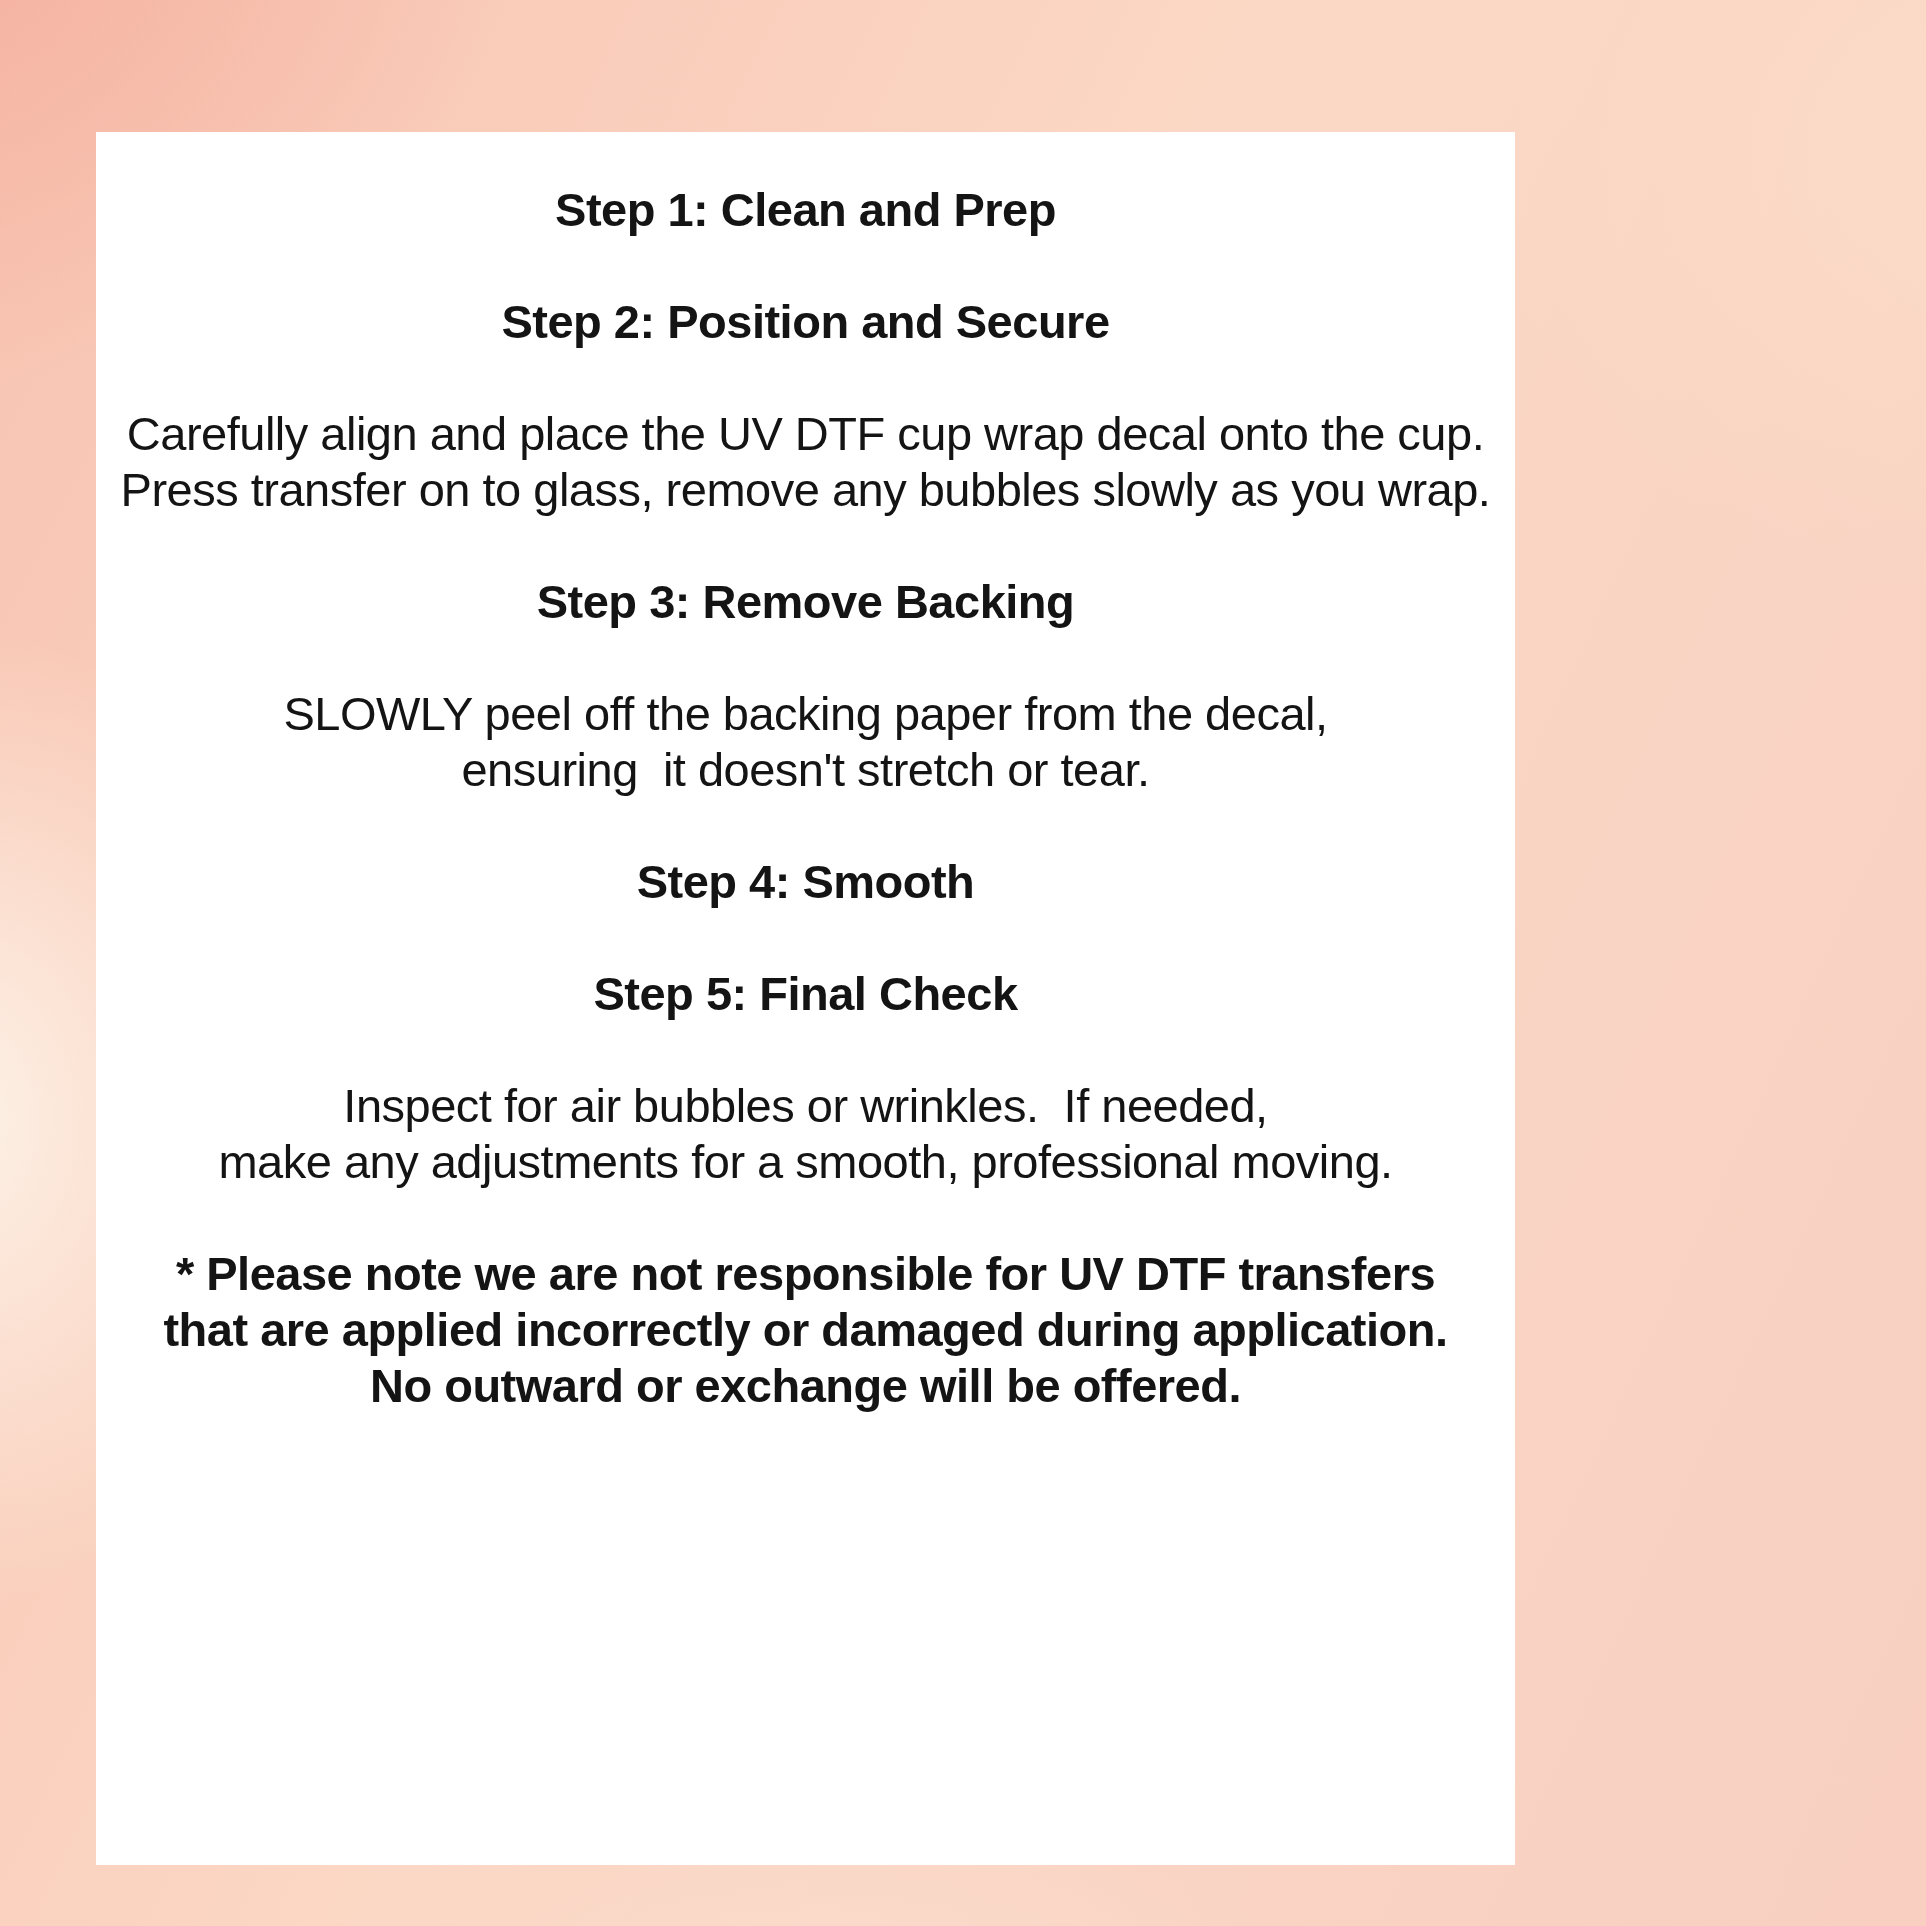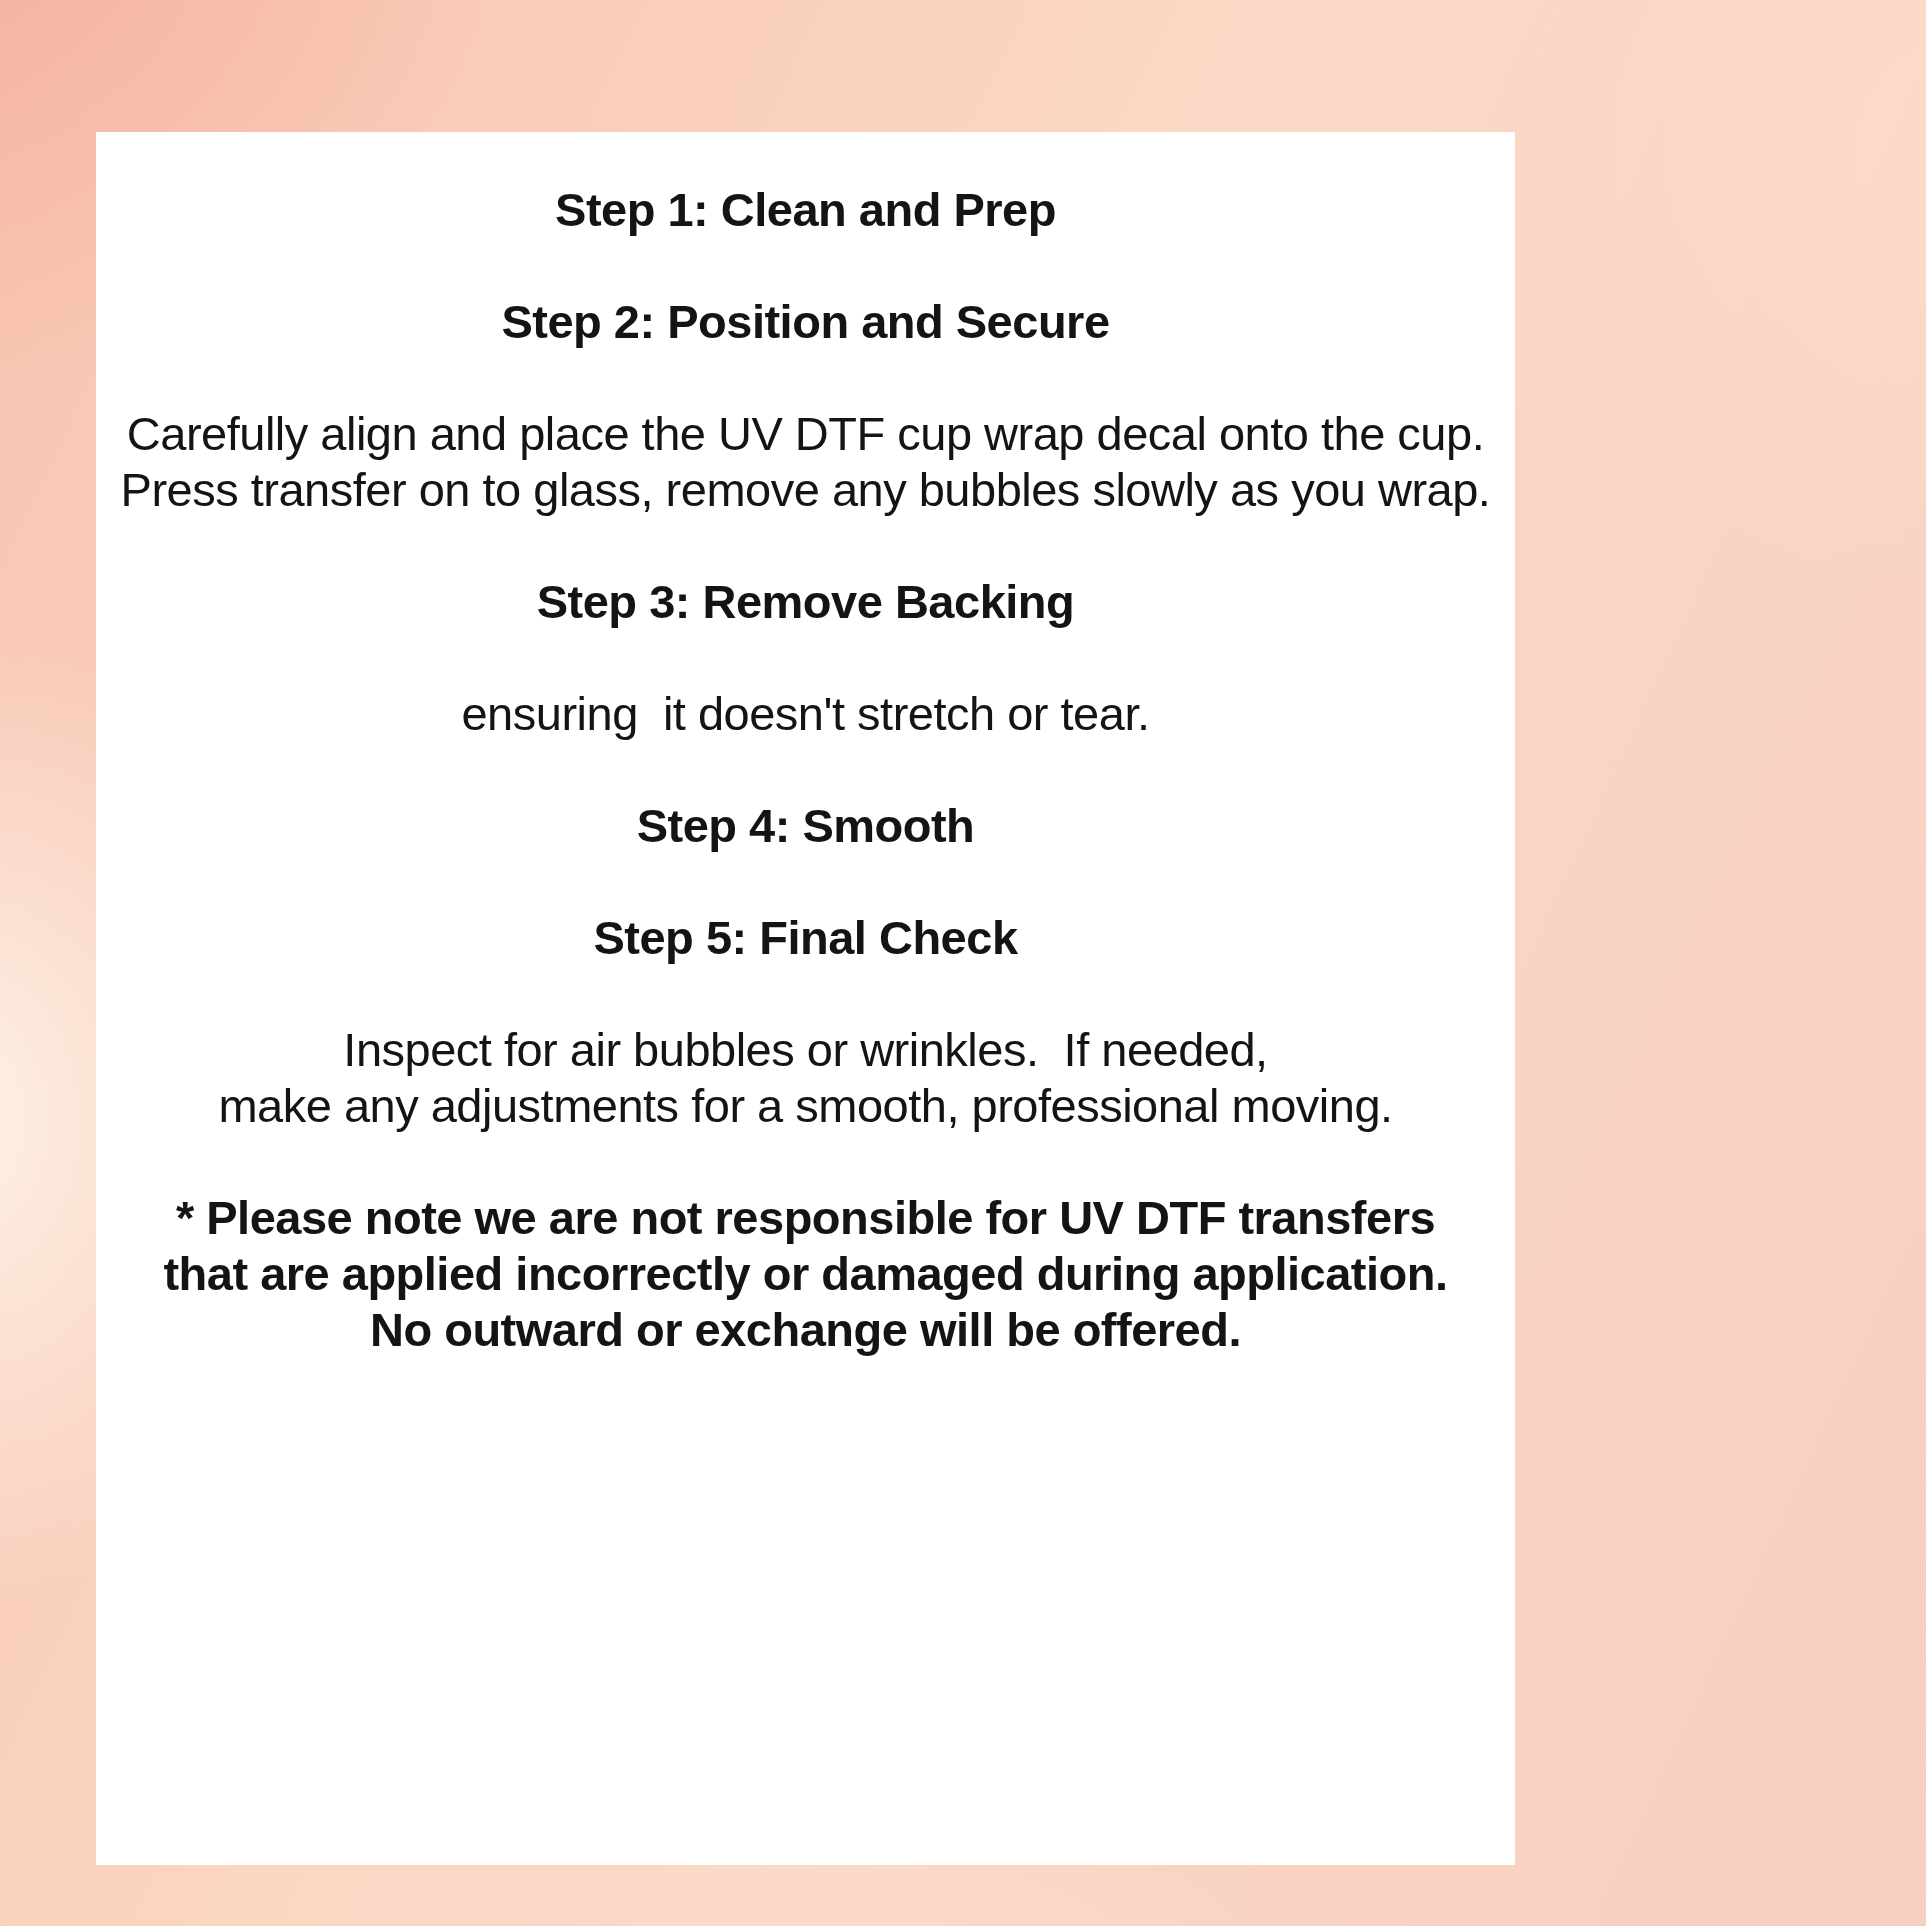--- a/index.html
+++ b/index.html
@@ -71,20 +71,21 @@
     </div>
     <div class="para">
       <div class="line">Carefully align and place the UV DTF cup wrap decal onto the cup.</div>
       <div class="line">Press transfer on to glass, remove any bubbles slowly as you wrap.</div>
     </div>
 
     <div class="para">
       <div class="line heading">Step 3: Remove Backing</div>
     </div>
     <div class="para">
+      <div class="line">SLOWLY peel off the backing paper from the decal,</div>
       <div class="line">ensuring  it doesn't stretch or tear.</div>
     </div>
 
     <div class="para">
       <div class="line heading">Step 4: Smooth</div>
     </div>
 
     <div class="para">
       <div class="line heading">Step 5: Final Check</div>
     </div>

